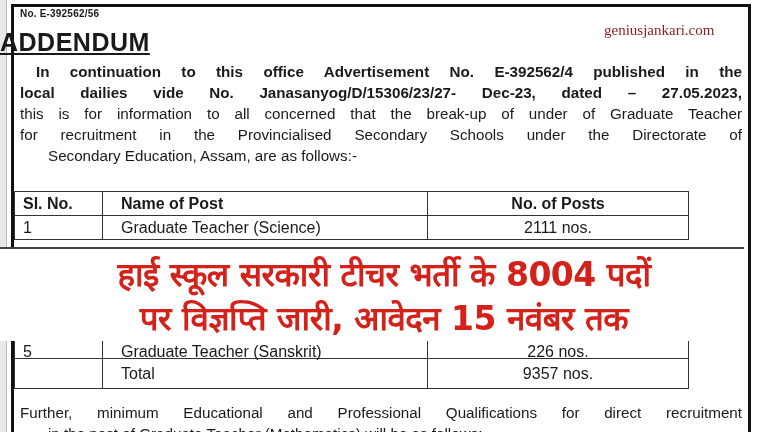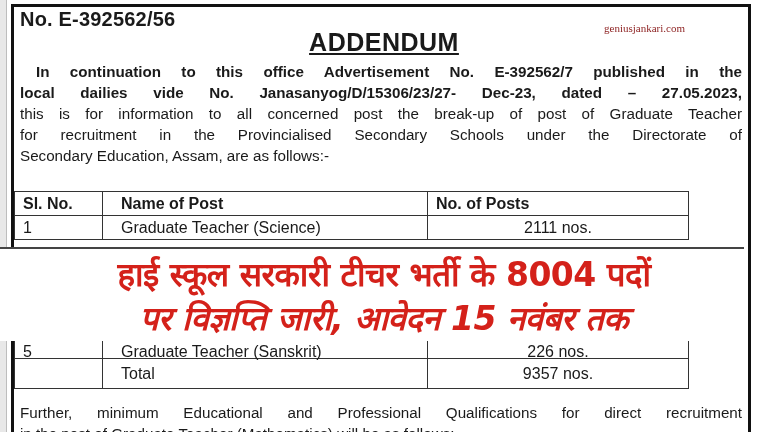--- a/index.html
+++ b/index.html
@@ -10,37 +10,37 @@
   .left-strip {
     position: absolute; left: 0; top: 0; width: 6px; height: 432px;
     background: #e8e8e8; border-right: 1px solid #bdbdbd;
   }
   .doc-frame {
     position: absolute; left: 11px; top: 4px; width: 740px; height: 440px;
     border-left: 3px solid #111; border-top: 3px solid #111; border-right: 3px solid #111;
     box-sizing: border-box;
   }
   .ref-no {
-    position: absolute; left: 20px; top: 8px; font-size: 20px; font-weight: bold; letter-spacing: 0.2px;
+    position: absolute; left: 20px; top: 8px; font-size: 10px; font-weight: bold; letter-spacing: 0.2px;
   }
   .title {
-    position: absolute; left: 0; width: 768px; top: 28px; text-align: center;
+    position: absolute; left: 0; width: 768px; top: 28px; 
     font-size: 25px; font-weight: bold; text-decoration: underline; letter-spacing: 0.5px;
   }
   .watermark {
     position: absolute; left: 604px; top: 22px; font-family: "Liberation Serif", serif;
-    font-size: 11px; color: #8b1e1e;
+    font-size: 15px; color: #8b1e1e;
   }
   .para {
     position: absolute; left: 20px; width: 722px; font-size: 15.2px; line-height: 21px;
     text-align: justify; text-align-last: justify;
   }
   .para.bold { font-weight: bold; }
   .para .line { display: block; text-align: justify; text-align-last: justify; white-space: nowrap; }
-  .para .line.last { text-align-last: left; }
+  .para .line.last { text-align-last: left; margin-left: 28px; }
   .indent { padding-left: 16px; }
 
   .tbl { position: absolute; left: 14px; width: 675px; border-collapse: collapse; }
   .tbl td, .tbl th {
     border: 1px solid #333; font-size: 16px; padding: 0 8px; height: 24px; box-sizing: border-box;
   }
   .tbl th { font-weight: bold; text-align: left; }
   .tbl .c1 { width: 88px; }
   .tbl .c2 { width: 325px; padding-left: 18px; }
   .tbl .c3 { text-align: center; }
@@ -48,49 +48,49 @@
   .banner {
     position: absolute; left: 0; top: 247px; width: 744px; height: 92px; background: #ffffff;
     border-top: 2px solid #444;
   }
   .banner .hl {
     position: absolute; left: 0; width: 768px; text-align: center;
     font-family: "DejaVu Sans", sans-serif; font-weight: bold; color: #d4211a;
     font-size: 33px; letter-spacing: -0.5px; white-space: nowrap;
   }
   .hl1 { top: 2px; }
-  .hl2 { top: 46px; font-style: italic; }
+  .hl2 { top: 46px; }
 </style>
 </head>
 <body>
 
 <div class="left-strip"></div>
 <div class="doc-frame"></div>
 
 <div class="ref-no">No. E-392562/56</div>
 <div class="title">ADDENDUM</div>
 <div class="watermark">geniusjankari.com</div>
 
 <div class="para bold" style="top:61px;">
-  <span class="line indent">In continuation to this office Advertisement No. E-392562/7 published in the</span>
+  <span class="line indent">In continuation to this office Advertisement No. E-392562/4 published in the</span>
   <span class="line">local dailies vide No. Janasanyog/D/15306/23/27- Dec-23, dated – 27.05.2023,</span>
 </div>
 
 <div class="para" style="top:103px;">
-  <span class="line">this is for information to all concerned post the break-up of post of Graduate Teacher</span>
+  <span class="line">this is for information to all concerned that the break-up of under of Graduate Teacher</span>
   <span class="line">for recruitment in the Provincialised Secondary Schools under the Directorate of</span>
   <span class="line last">Secondary Education, Assam, are as follows:-</span>
 </div>
 
 <table class="tbl" style="top:191px;">
   <tbody>
       <tr>
     <th class="c1">Sl. No.</th>
     <th class="c2">Name of Post</th>
-    <th class="c3" style="text-align:left">No. of Posts</th>
+    <th class="c3" style="text-align:center">No. of Posts</th>
   </tr>
   <tr>
     <td class="c1">1</td>
     <td class="c2">Graduate Teacher (Science)</td>
     <td class="c3">2111 nos.</td>
   </tr>
 </tbody>
   </table>
 
 <table class="tbl" style="top:338px;">

